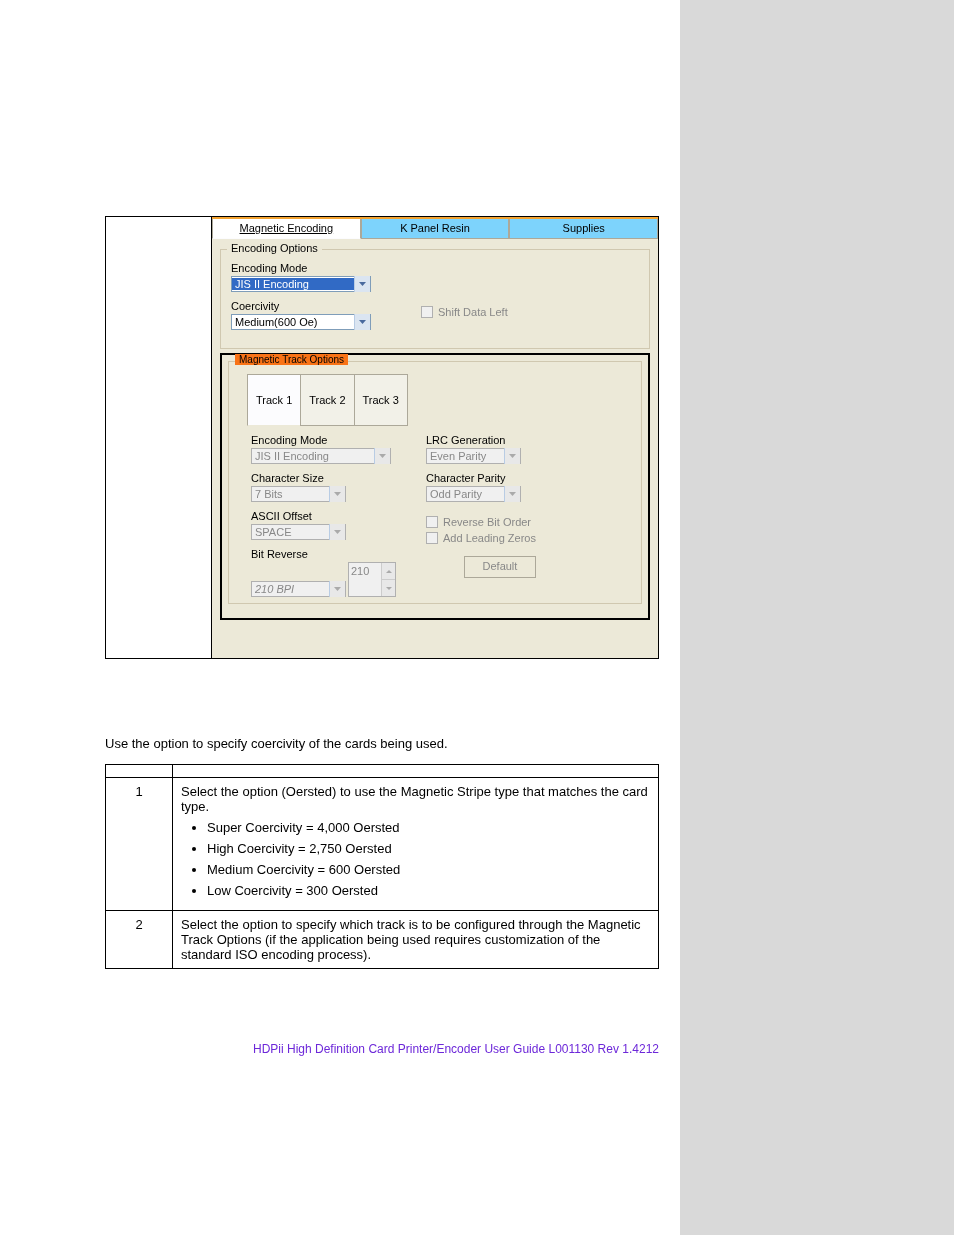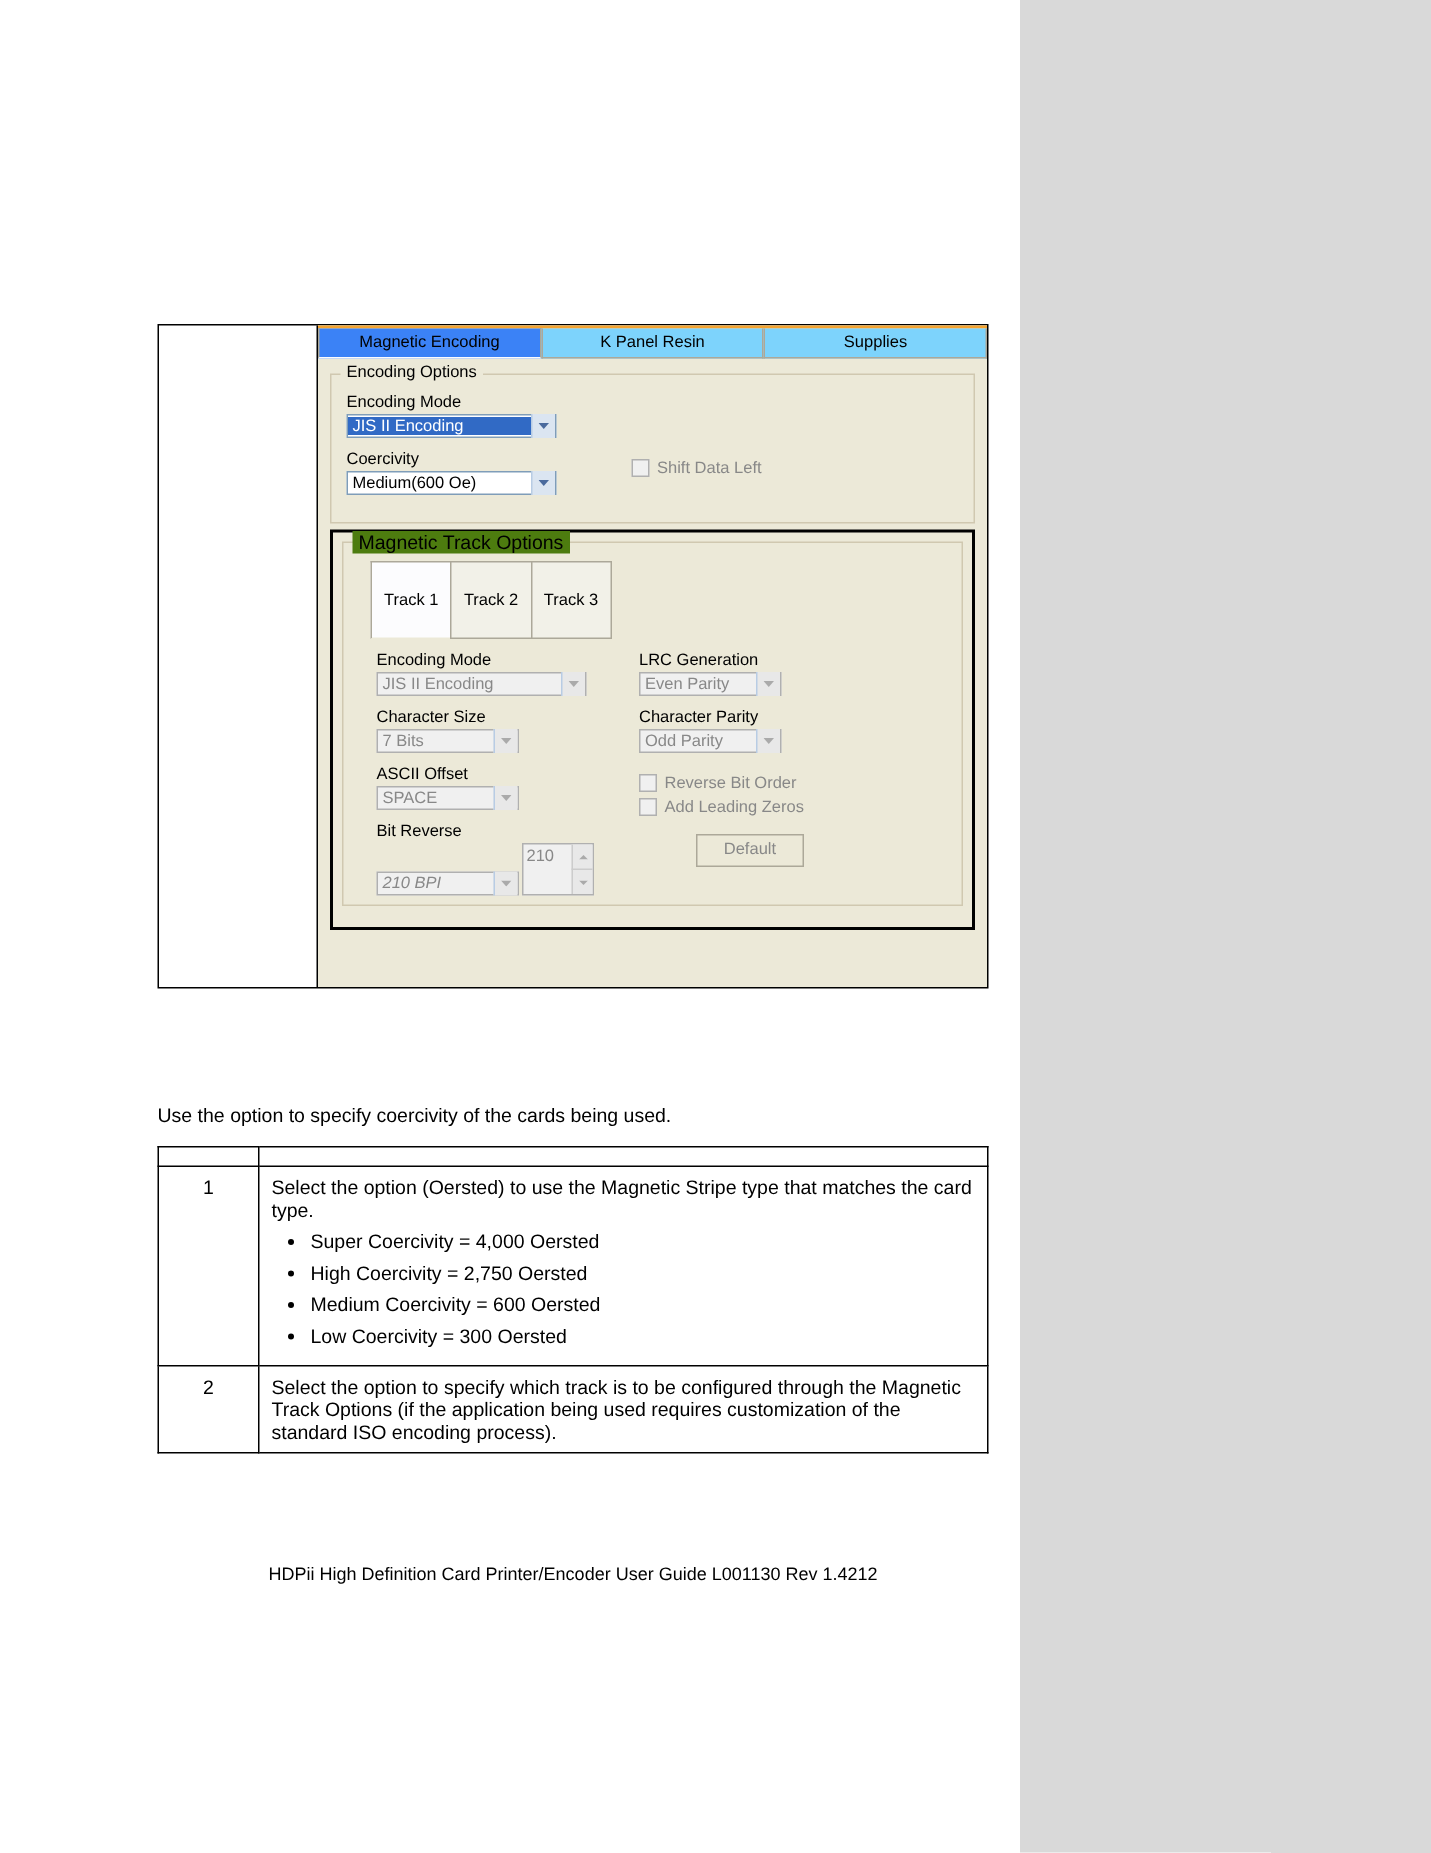--- a/index.html
+++ b/index.html
@@ -61,22 +61,23 @@
   .dlg-tab {
     flex: 1;
     text-align: center;
     line-height: 18px;
     border: 1px solid #aca899;
     border-top: none;
     background: #7dd3fc;
     font-size: 11px;
   }
   .dlg-tab.active {
-    background: #3b82f6;
+    background: #ffffff;
     border-bottom: 1px solid #fcfcfe;
+    text-decoration: underline;
   }
   .groupbox {
     border: 1px solid #d0c8b0;
     margin: 10px 8px 4px 8px;
     padding: 12px 10px 10px 10px;
     position: relative;
   }
   .groupbox .gb-title {
     position: absolute;
     top: -8px;
@@ -157,23 +158,23 @@
   .track-group {
     border: 1px solid #d0c8b0;
     margin: 6px 6px 0 6px;
     padding: 6px 10px 6px 10px;
     position: relative;
   }
   .track-group .gb-title {
     position: absolute;
     top: -8px;
     left: 6px;
-    background: #4d7c0f;
+    background: #f97316;
     padding: 0 4px;
-    font-size: 13px;
+    font-size: 10px;
   }
   .track-tabs {
     display: flex;
     margin: 6px 0 8px 8px;
   }
   .track-tab {
     padding: 19px 8px;
     border: 1px solid #aca899;
     border-bottom: 1px solid #ece9d8;
     background: #fcfcfe;
@@ -261,23 +262,23 @@
     margin: 6px 0 0 0;
     padding-left: 26px;
   }
   .steps-table ul li { margin-bottom: 6px; }
   .footer {
     position: absolute;
     left: 105px;
     top: 1042px;
     width: 554px;
     font-size: 12px;
-    color: #000000;
-    display: flex;
-    justify-content: center;
+    color: #6d28d9;
+    display: flex;
+    justify-content: flex-end;
   }
 </style>
 </head>
 <body>
 
 <div class="right-gutter"></div>
 <div class="page-panel">
 
   <div class="screenshot-frame">
     <div class="screenshot-left-cell"></div>

